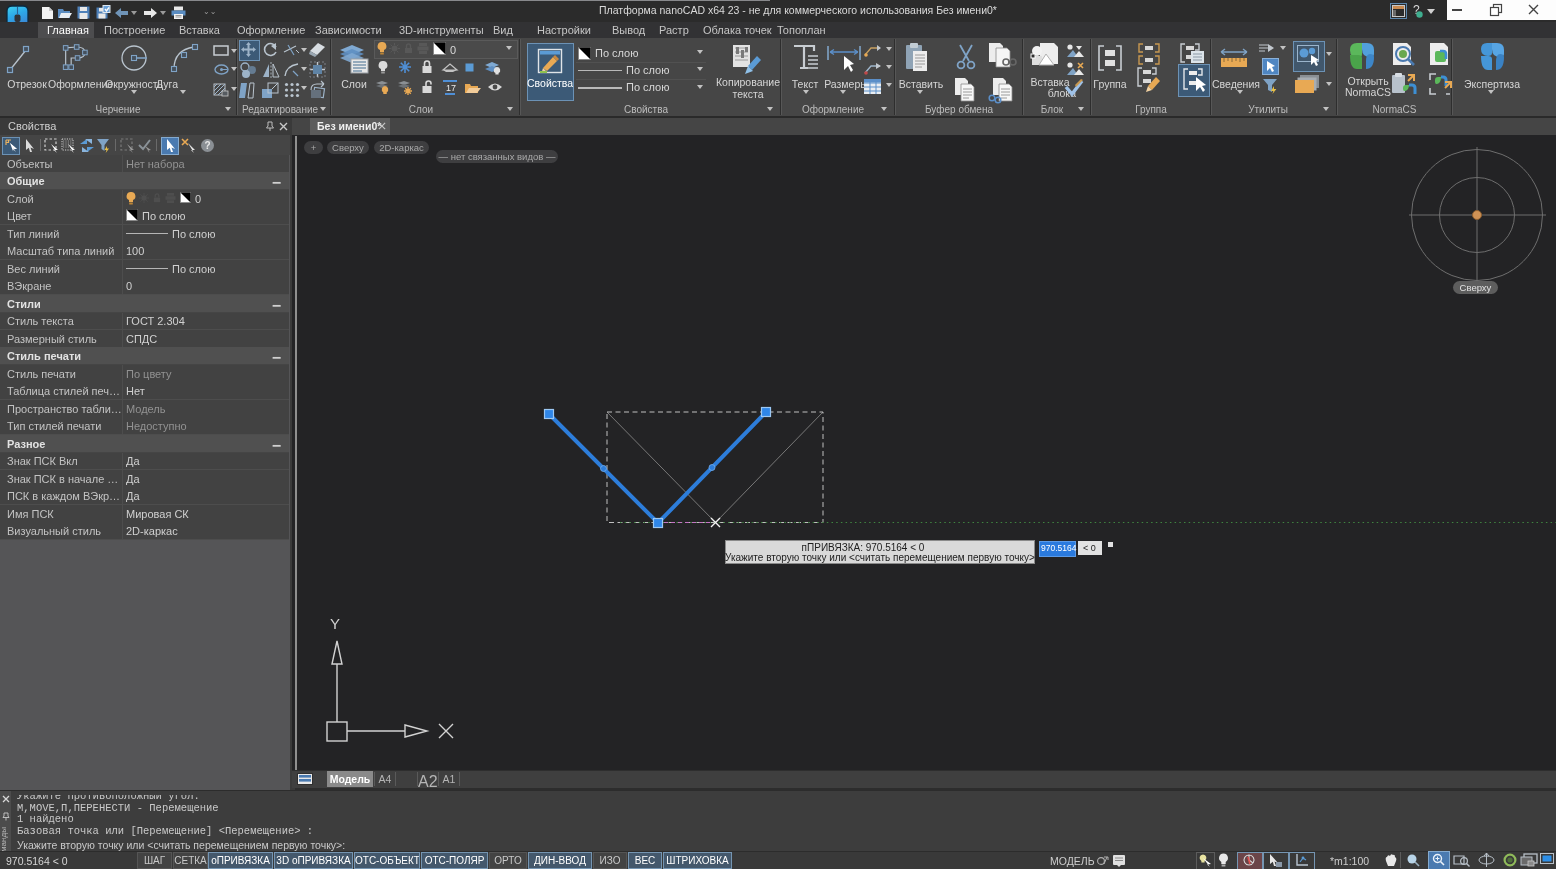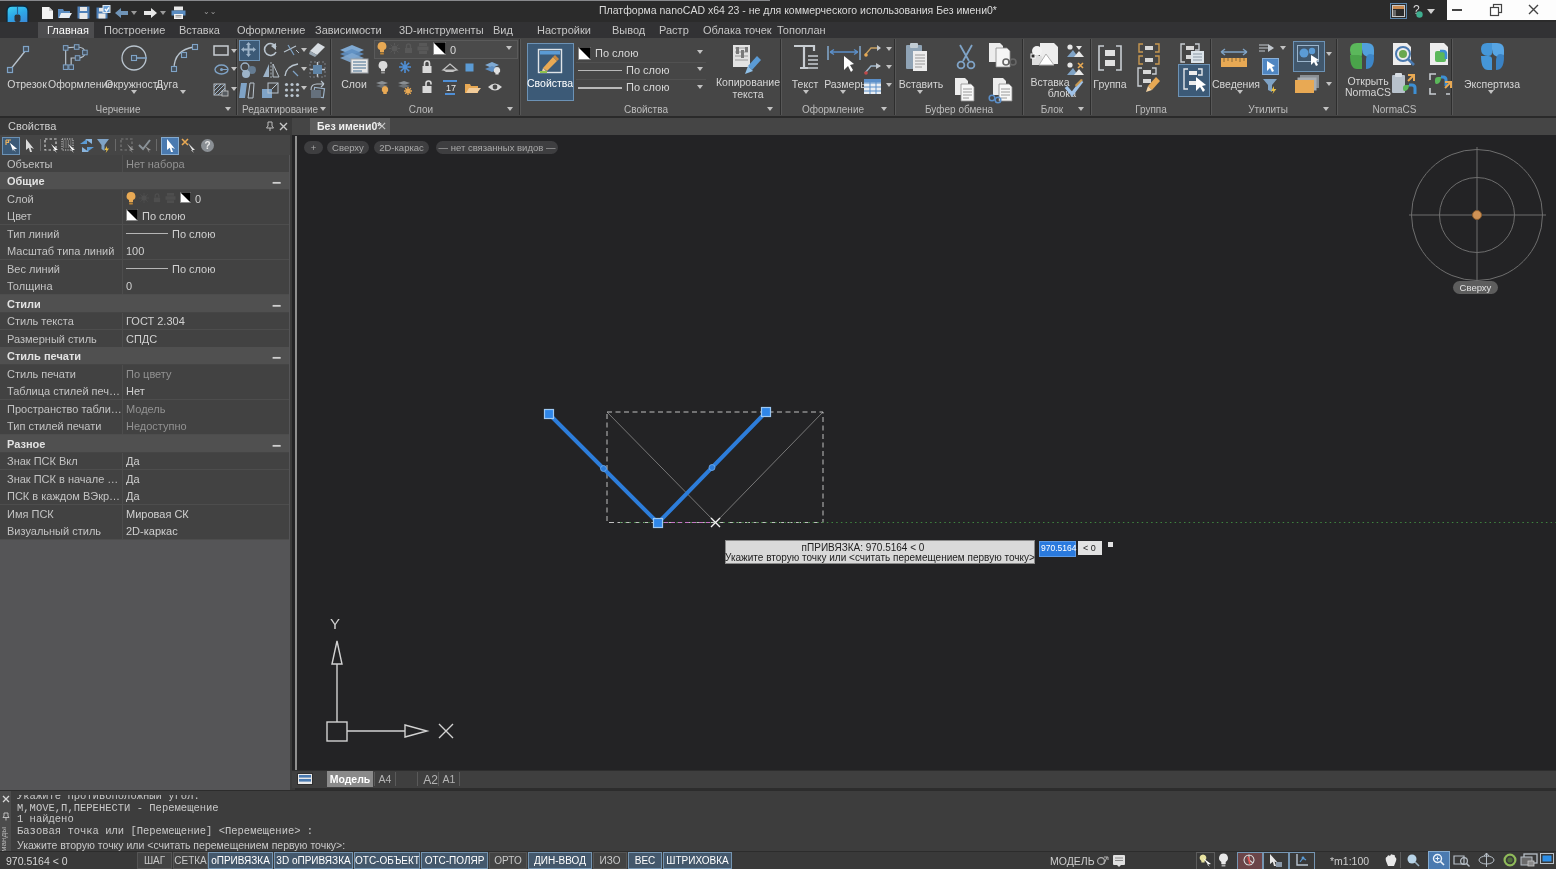--- a/index.html
+++ b/index.html
@@ -735,21 +735,21 @@
     <span class="plab">Тип линий</span>
   </div>
 <div class="prow" style="top:242px">
     <span class="plab">Масштаб типа линий</span>
     <span class="pval">100</span>
   </div>
 <div class="prow" style="top:260px">
     <span class="plab">Вес линий</span>
   </div>
 <div class="prow" style="top:277px">
-    <span class="plab">Толщина</span>
+    <span class="plab">ВЭкране</span>
     <span class="pval">0</span>
   </div>
 <div class="prow" style="top:312px">
     <span class="plab">Стиль текста</span>
     <span class="pval">ГОСТ 2.304</span>
   </div>
 <div class="prow" style="top:330px">
     <span class="plab">Размерный стиль</span>
     <span class="pval">СПДС</span>
   </div>
@@ -847,21 +847,21 @@
 <div class="tx" style="left:317px;top:121px;font-size:10.5px;color:#f0f0f0;font-weight:bold">Без имени0*</div>
 <svg class="ico" style="left:378px;top:122px" width="8" height="8" viewBox="0 0 9 9">
     <path d="M1 1 L8 8 M8 1 L1 8" stroke="#c8c8c8" stroke-width="1.3"></path>
   </svg>
 <div class="a" style="left:292px;top:135px;width:1264px;height:635px;background:#232325"></div>
 <div class="a" style="left:295px;top:136px;width:2px;height:634px;background:#8f8f8f"></div>
 
 <div class="pill" style="left:304px;top:141px;width:19px">+</div>
 <div class="pill" style="left:327px;top:141px;width:42px">Сверху</div>
 <div class="pill" style="left:374px;top:141px;width:55px">2D-каркас</div>
-<div class="pill" style="left:436px;top:141px;width:122px">— нет связанных видов —</div>
+<div class="pill" style="left:436px;top:150px;width:122px">— нет связанных видов —</div>
 
 <svg class="ico" style="left:1409px;top:147px" width="137" height="137" viewBox="0 0 137 137">
 <circle cx="68" cy="68" r="65.5" fill="none" stroke="#6e6e6e"></circle>
 <circle cx="68" cy="68" r="37.5" fill="none" stroke="#6e6e6e"></circle>
 <path d="M0 68 H137 M68 0 V137" stroke="#6e6e6e"></path>
 <circle cx="68" cy="68" r="4.5" fill="#cf9255" stroke="#8f6030"></circle>
 </svg>
 <div class="pill" style="left:1453px;top:281px;width:45px;background:#5d5d5d;color:#e2e2e2">Сверху</div>
 
 <svg class="ico" style="left:292px;top:135px" width="1264" height="635" viewBox="0 0 1264 635">
@@ -902,21 +902,21 @@
 <div class="a" style="left:292px;top:770px;width:1264px;height:17px;background:#3f3f3f;border-top:1px solid #2e2e2e"></div>
 <svg class="ico" style="left:297px;top:773px" width="16" height="12" viewBox="0 0 16 12">
     <rect x="0.5" y="0.5" width="15" height="11" fill="#e8e8e8" stroke="#2f2f2f"></rect>
     <rect x="2" y="2" width="12" height="2.6" fill="#4a7ab0"></rect>
     <rect x="2" y="6" width="12" height="2.6" fill="#4a7ab0"></rect>
   </svg>
 <div class="a" style="left:327px;top:771px;width:46px;height:16px;background:#8a8a8a"></div>
 <div class="tx" style="left:327px;top:774px;width:46px;text-align:center;font-size:10.5px;color:#fff;font-weight:bold">Модель</div>
 <div class="tx" style="left:375px;top:774px;width:20px;text-align:center;font-size:10.5px;color:#b5b5b5">A4</div>
 <div class="tx" style="left:396px;top:789px;width:20px;text-align:left;font-size:10.5px;color:#b5b5b5">A3</div>
-<div class="tx" style="left:418px;top:774px;width:20px;text-align:right;font-size:12px;color:#b5b5b5">A2</div>
+<div class="tx" style="left:418px;top:774px;width:20px;text-align:left;font-size:16px;color:#b5b5b5">A2</div>
 <div class="tx" style="left:439px;top:774px;width:20px;text-align:center;font-size:10.5px;color:#b5b5b5">A1</div>
 <div class="a" style="left:374px;top:772px;width:1px;height:14px;background:#5a5a5a"></div>
 <div class="a" style="left:395px;top:772px;width:1px;height:14px;background:#5a5a5a"></div>
 <div class="a" style="left:417px;top:772px;width:1px;height:14px;background:#5a5a5a"></div>
 <div class="a" style="left:438px;top:772px;width:1px;height:14px;background:#5a5a5a"></div>
 <div class="a" style="left:459px;top:772px;width:1px;height:14px;background:#5a5a5a"></div>
 
 <div class="a" style="left:0;top:790px;width:1556px;height:61px;background:#3d3d3d;border-top:1px solid #2c2c2c"></div>
 <div class="a" style="left:0;top:791px;width:11px;height:60px;background:#4c4c4c"></div>
 <svg class="ico" style="left:2px;top:795px" width="8" height="8" viewBox="0 0 8 8">

